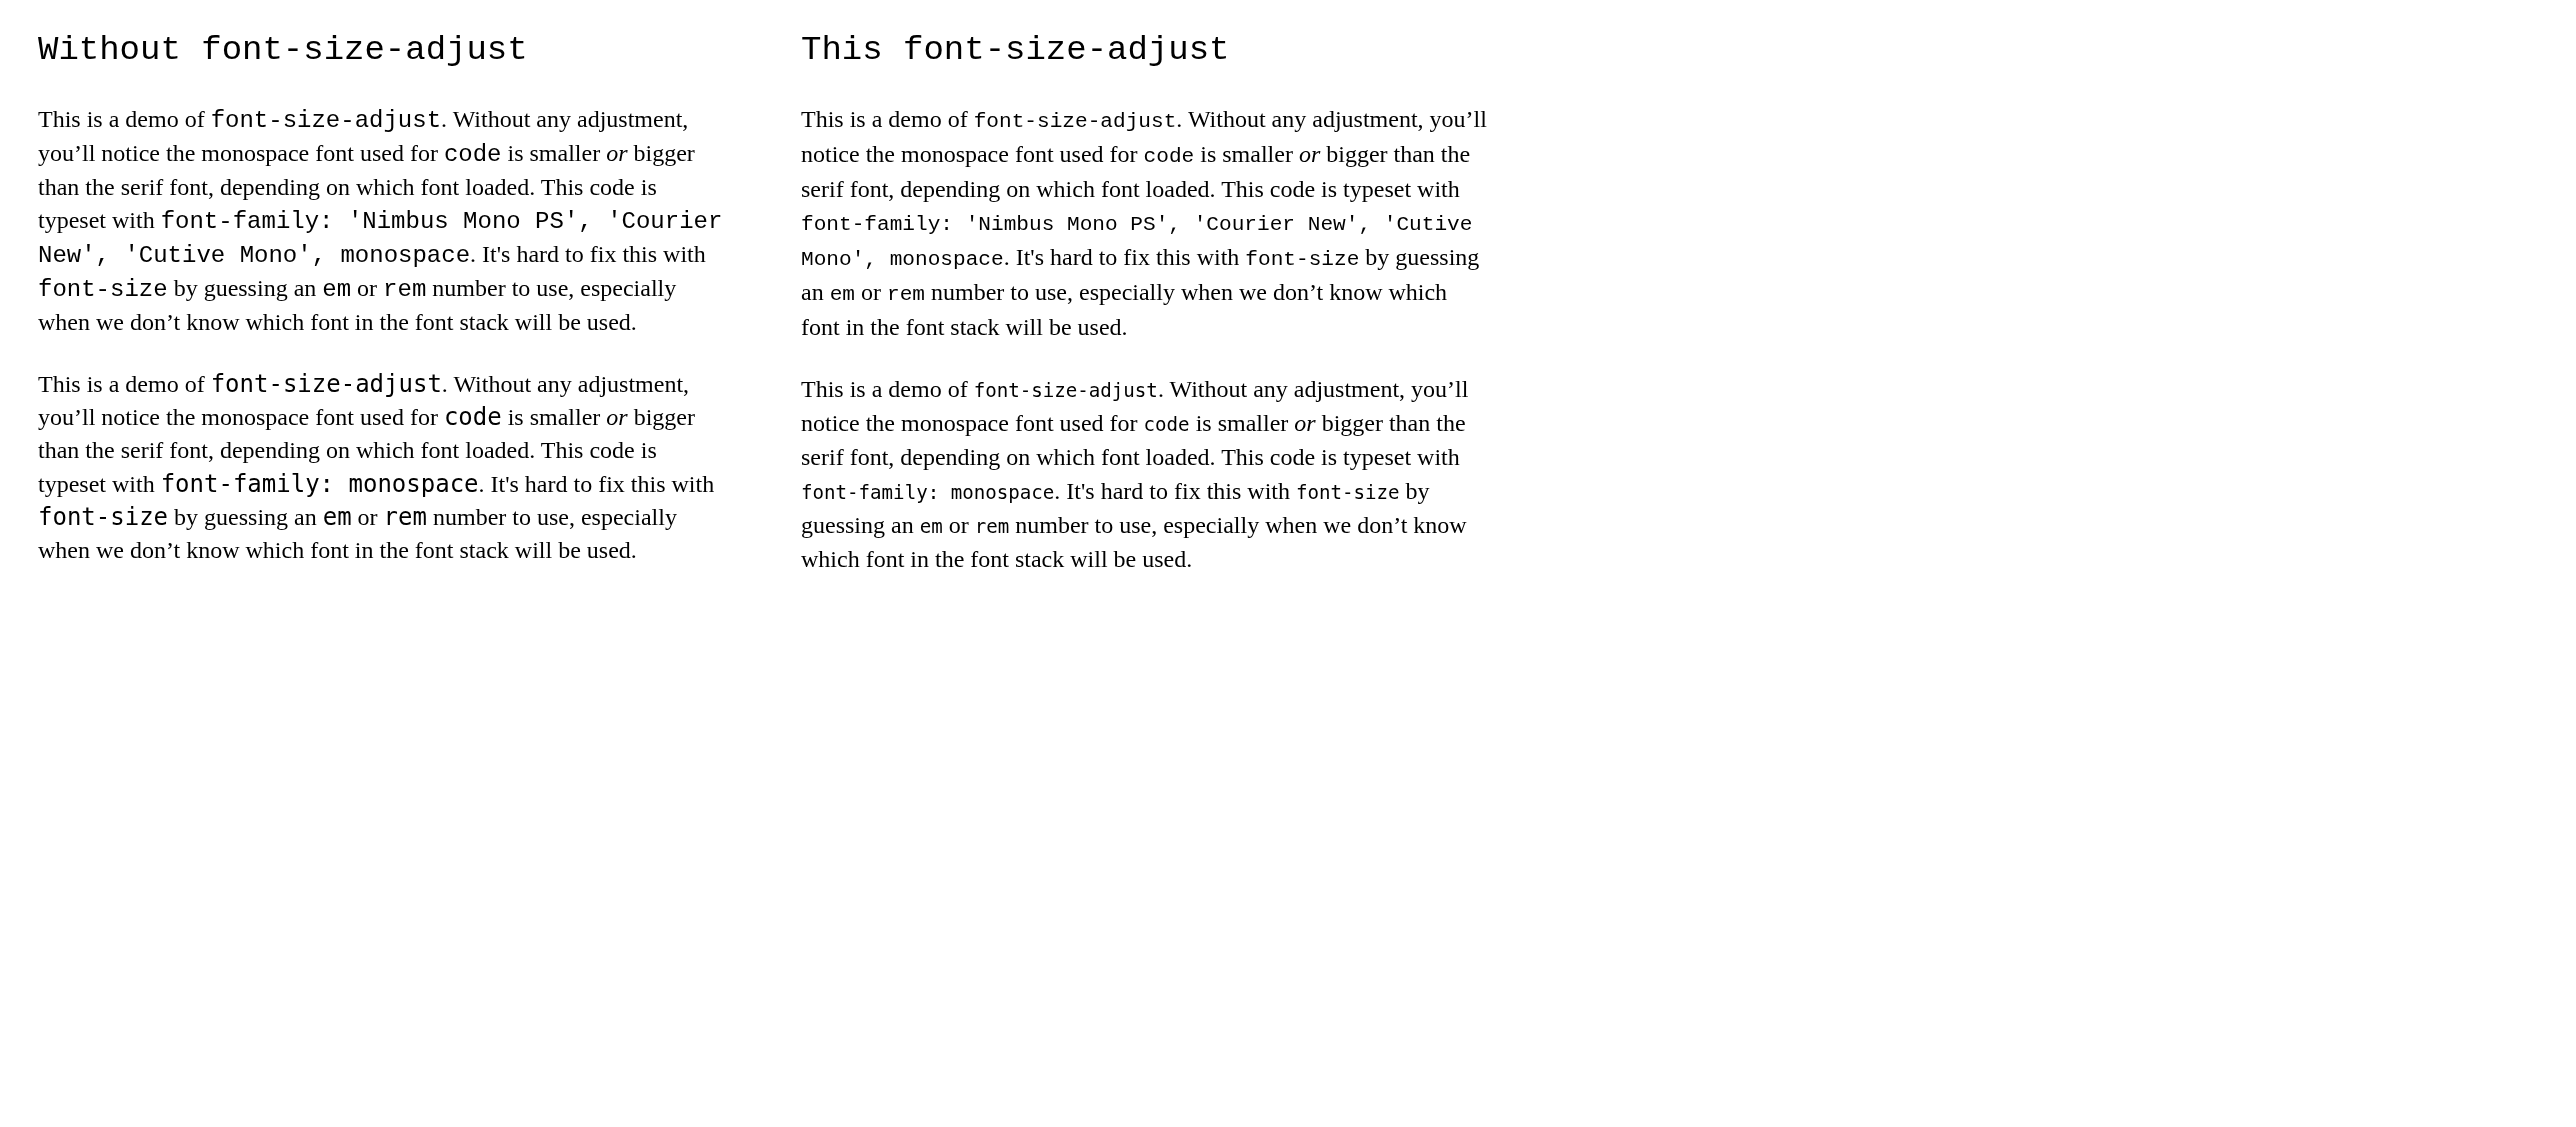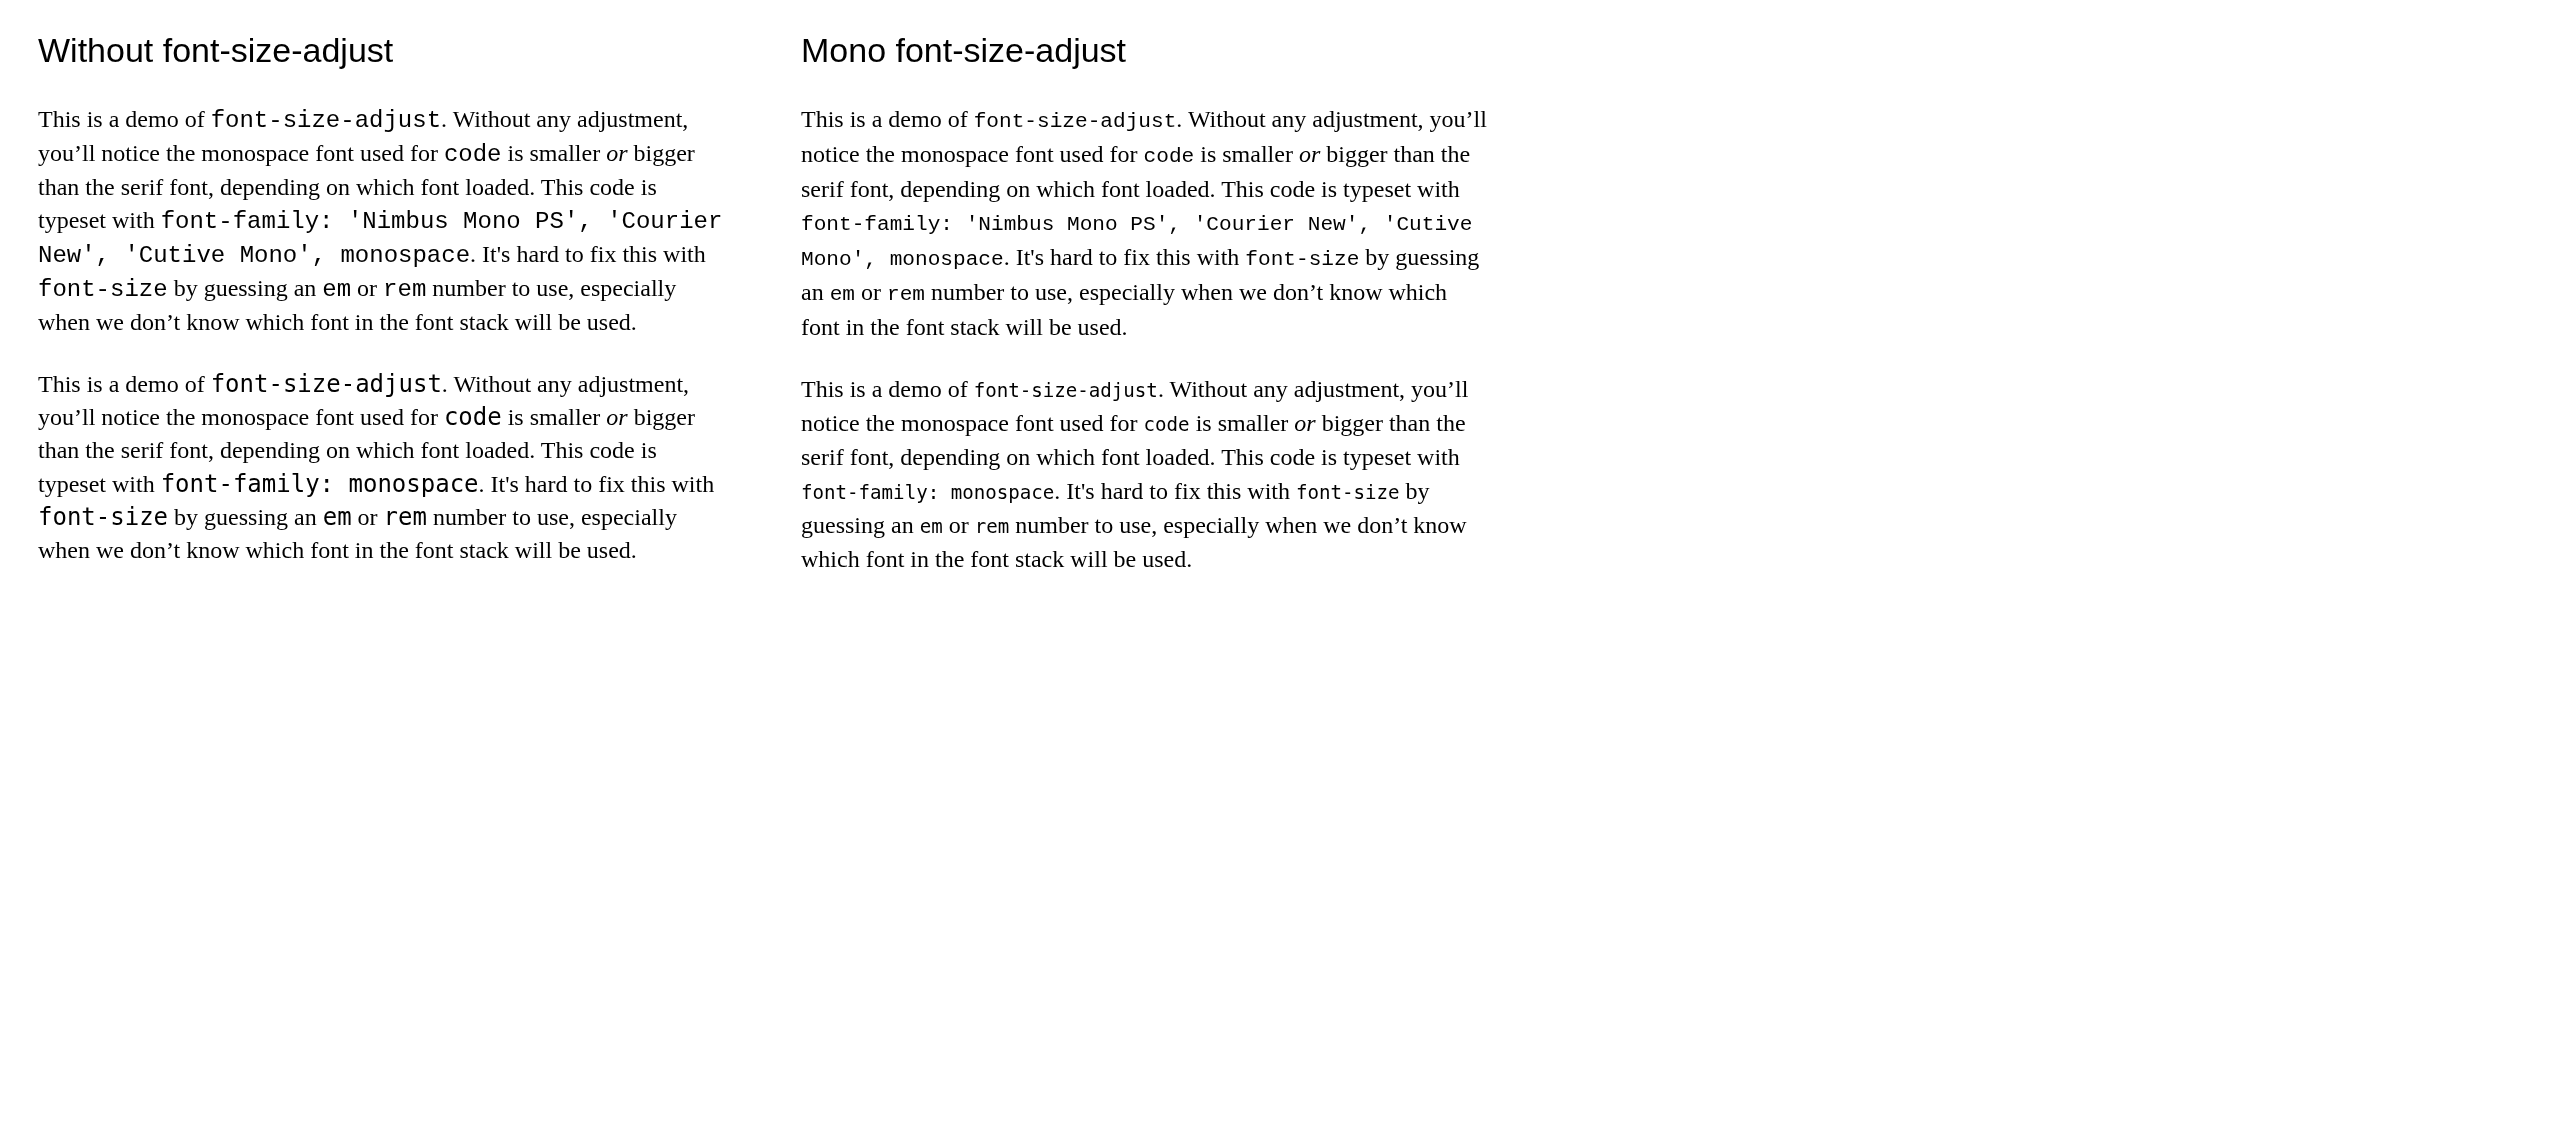--- a/index.html
+++ b/index.html
@@ -15,21 +15,21 @@
     padding: 19px 38px 38px 38px;
     display: flex;
     gap: 76px;
     max-width: 1450px;
   }
   .col {
     flex: 1 1 0;
     min-width: 0;
   }
   h2 {
-    font-family: Liberation Sans, sans-serif;
+    font-family: Liberation Mono, monospace;
     font-weight: 400;
     font-size: 34px;
     margin: 7.6px 0 29px 0;
   }
   p {
     margin: 0 0 29px 0;
   }
   em {
     font-style: italic;
   }
@@ -53,21 +53,21 @@
   <p>
     <span>This is a demo of </span><code class="code-a">font-size-adjust</code><span>. Without any adjustment, you’ll notice the monospace font used for </span><code class="code-a">code</code><span> is smaller </span><em>or</em><span> bigger than the serif font, depending on which font loaded. This code is typeset with </span><code class="code-a">font-family: 'Nimbus Mono PS', 'Courier New', 'Cutive Mono', monospace</code><span>. It's hard to fix this with </span><code class="code-a">font-size</code><span> by guessing an </span><code class="code-a">em</code><span> or </span><code class="code-a">rem</code><span> number to use, especially when we don’t know which font in the font stack will be used.</span>
   </p>
 
   <p>
     <span>This is a demo of </span><code class="code-b">font-size-adjust</code><span>. Without any adjustment, you’ll notice the monospace font used for </span><code class="code-b">code</code><span> is smaller </span><em>or</em><span> bigger than the serif font, depending on which font loaded. This code is typeset with </span><code class="code-b">font-family: monospace</code><span>. It's hard to fix this with </span><code class="code-b">font-size</code><span> by guessing an </span><code class="code-b">em</code><span> or </span><code class="code-b">rem</code><span> number to use, especially when we don’t know which font in the font stack will be used.</span>
   </p>
 </div>
 
 <div class="col adjust">
-  <h2>Mono font-size-adjust</h2>
+  <h2>This font-size-adjust</h2>
 
   <p>
     <span>This is a demo of </span><code class="code-a">font-size-adjust</code><span>. Without any adjustment, you’ll notice the monospace font used for </span><code class="code-a">code</code><span> is smaller </span><em>or</em><span> bigger than the serif font, depending on which font loaded. This code is typeset with </span><code class="code-a">font-family: 'Nimbus Mono PS', 'Courier New', 'Cutive Mono', monospace</code><span>. It's hard to fix this with </span><code class="code-a">font-size</code><span> by guessing an </span><code class="code-a">em</code><span> or </span><code class="code-a">rem</code><span> number to use, especially when we don’t know which font in the font stack will be used.</span>
   </p>
 
   <p>
     <span>This is a demo of </span><code class="code-b">font-size-adjust</code><span>. Without any adjustment, you’ll notice the monospace font used for </span><code class="code-b">code</code><span> is smaller </span><em>or</em><span> bigger than the serif font, depending on which font loaded. This code is typeset with </span><code class="code-b">font-family: monospace</code><span>. It's hard to fix this with </span><code class="code-b">font-size</code><span> by guessing an </span><code class="code-b">em</code><span> or </span><code class="code-b">rem</code><span> number to use, especially when we don’t know which font in the font stack will be used.</span>
   </p>
 </div>
 

